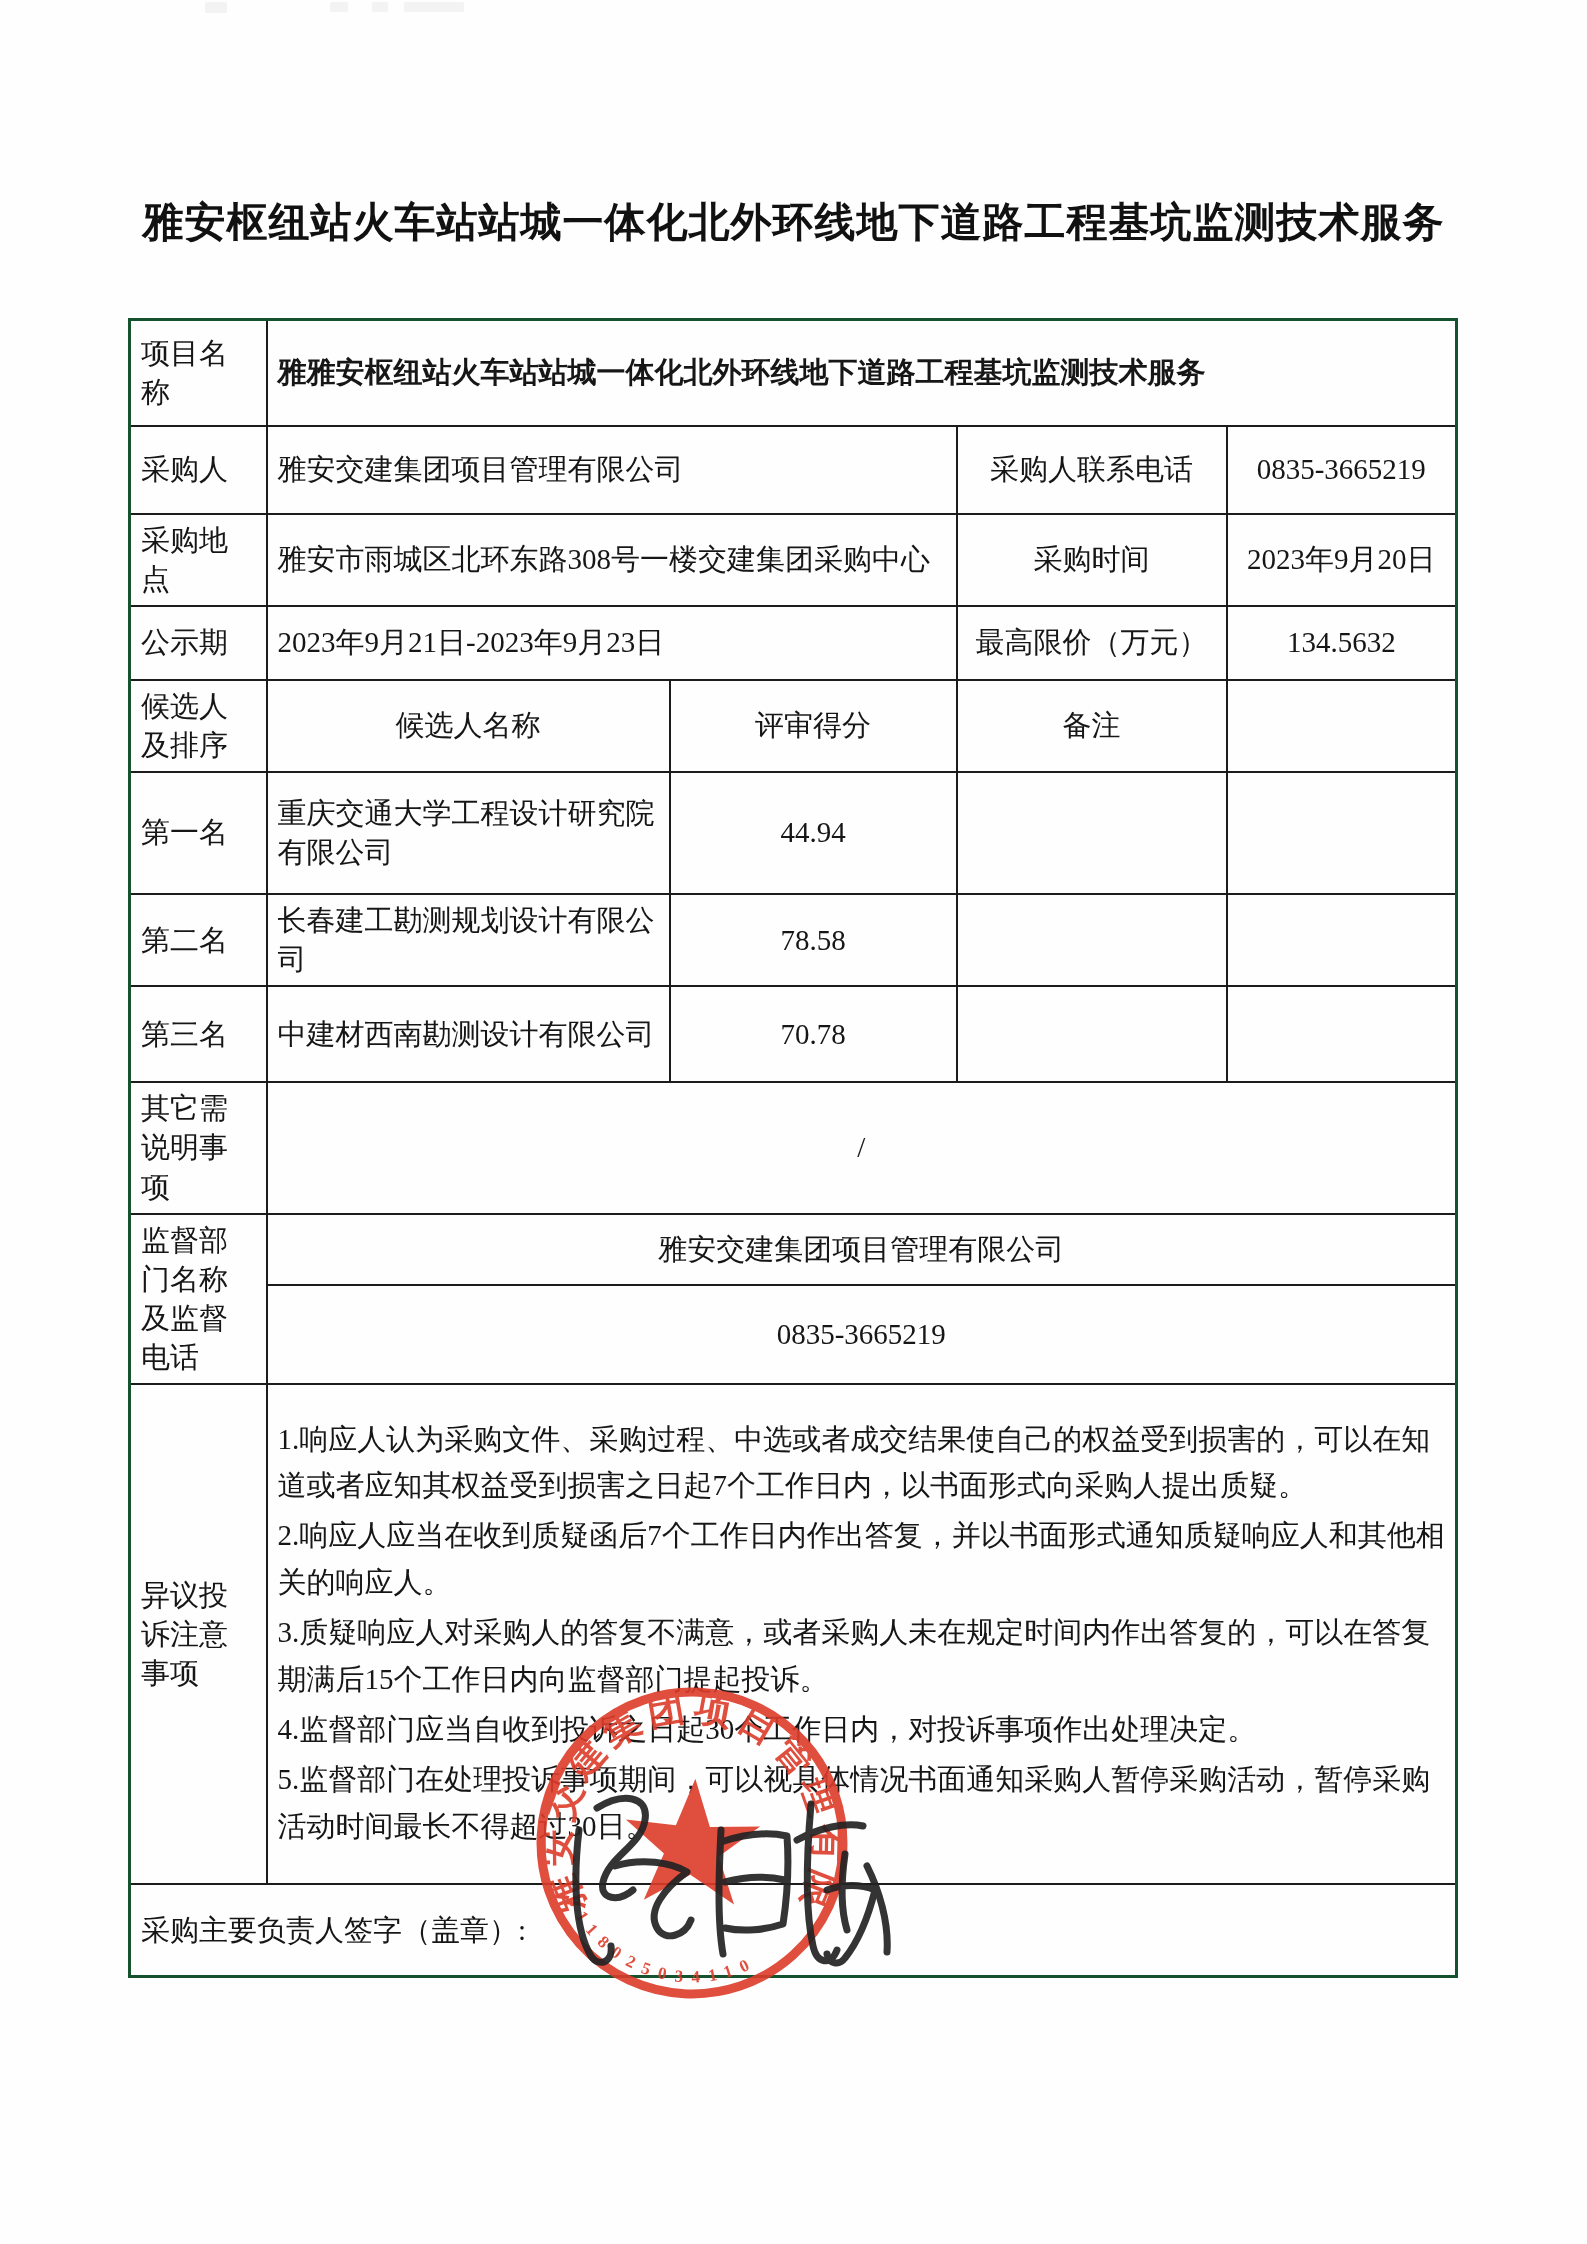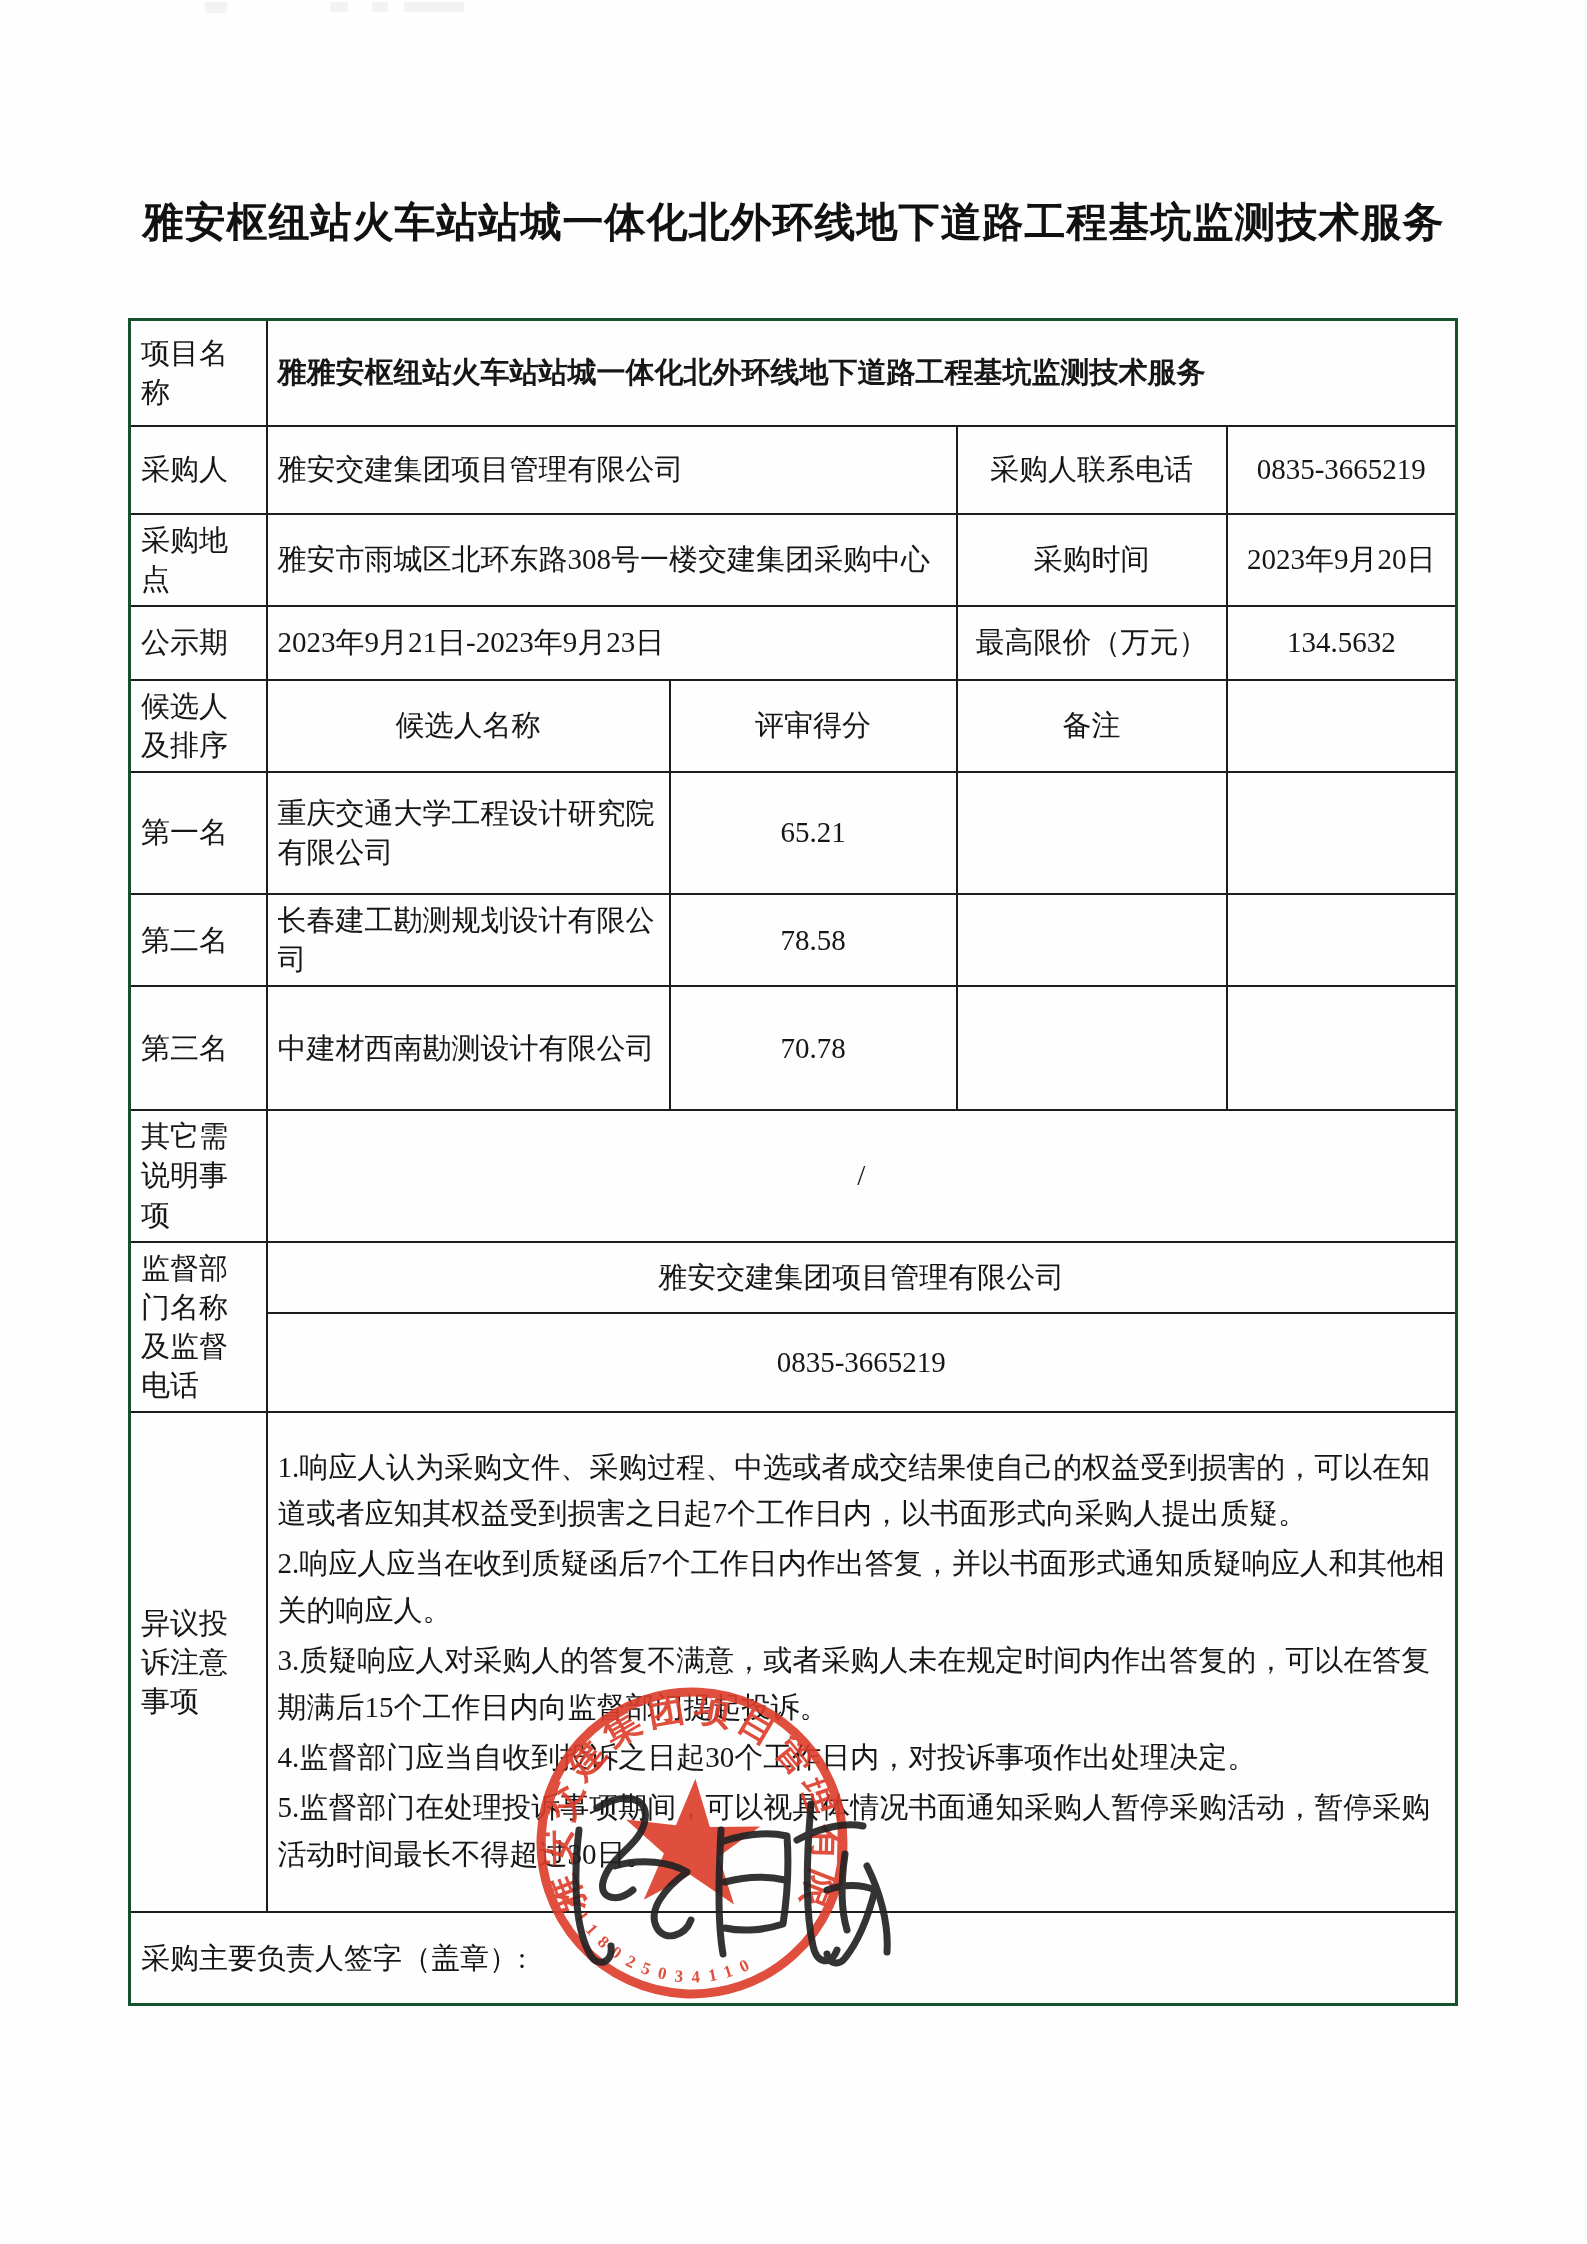--- a/index.html
+++ b/index.html
@@ -110,34 +110,34 @@
       <td class="lbl">候选人及排序</td>
       <td class="name-hd">候选人名称</td>
       <td class="val-center">评审得分</td>
       <td class="val-center">备注</td>
       <td></td>
     </tr>
 
     <tr style="height:122px;">
       <td class="lbl">第一名</td>
       <td class="val-left">重庆交通大学工程设计研究院有限公司</td>
-      <td class="val-center">65.21</td>
+      <td class="val-center">44.94</td>
       <td class="val-center"></td>
       <td></td>
     </tr>
 
     <tr style="height:72px;">
       <td class="lbl">第二名</td>
       <td class="val-left">长春建工勘测规划设计有限公司</td>
       <td class="val-center">78.58</td>
       <td class="val-center"></td>
       <td></td>
     </tr>
 
-    <tr style="height:124px;margin-top:12px;">
+    <tr style="height:96px;margin-top:12px;">
       <td class="lbl">第三名</td>
       <td class="val-left">中建材西南勘测设计有限公司</td>
       <td class="val-center">70.78</td>
       <td class="val-center"></td>
       <td></td>
     </tr>
 
     <tr style="height:88px;">
       <td class="lbl">其它需说明事项</td>
       <td class="val-center" colspan="4">/</td>

